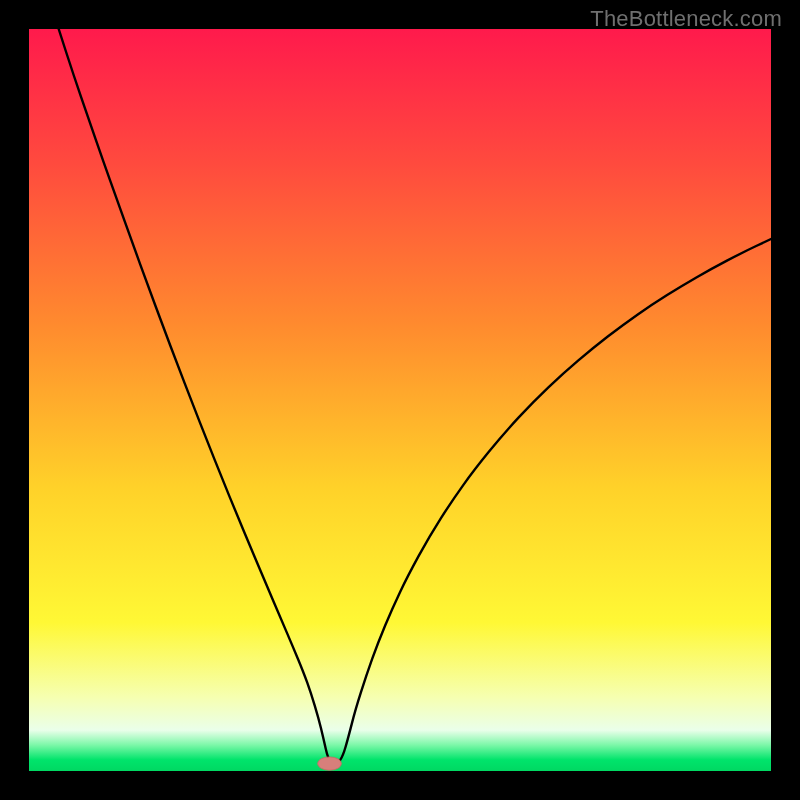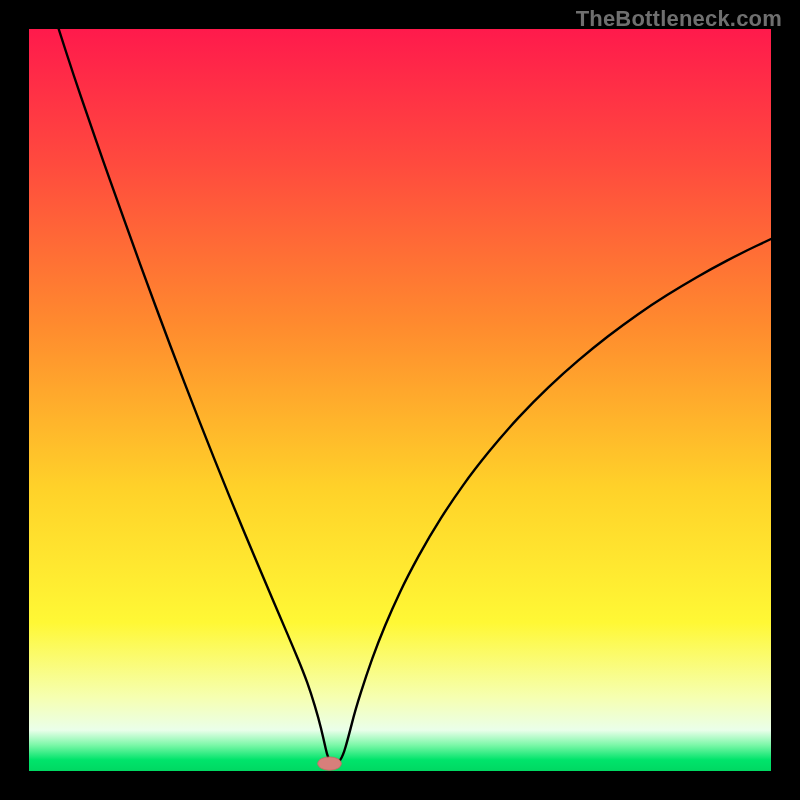--- a/index.html
+++ b/index.html
@@ -16,21 +16,21 @@
     width: 800px;
     height: 800px;
     background: #000;
   }
   .watermark {
     position: absolute;
     top: 6px;
     right: 18px;
     color: #6f6f6f;
     font-size: 22px;
-    font-weight: 700;
+    font-weight: 400;
     letter-spacing: 0.2px;
     user-select: none;
   }
   .plot-wrap {
     position: absolute;
     left: 29px;
     top: 29px;
     width: 742px;
     height: 742px;
     overflow: hidden;

